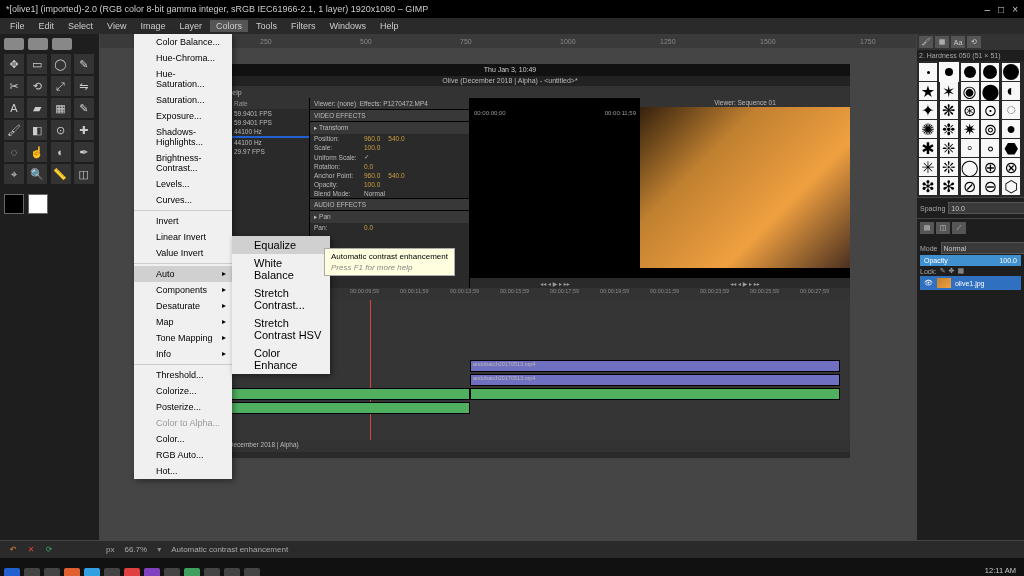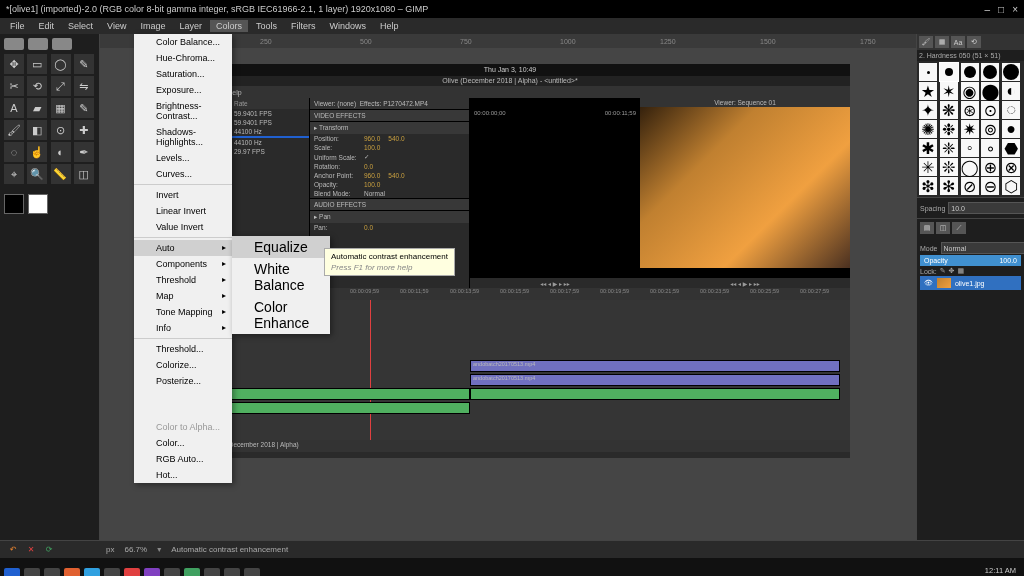--- a/index.html
+++ b/index.html
@@ -71,25 +71,25 @@
 .clip-v2 { background: #7070c0; top: 74px; }
 .clip-a1 { background: #50b060; top: 88px; }
 .clip-a2 { background: #50b060; top: 102px; }
 .playhead { position: absolute; top: 0; bottom: 0; width: 1px; background: #e04040; }
 .olive-status { height: 12px; background: #333; font-size: 6.5px; padding: 1px 4px; }
 
 
 .colors-menu { position: absolute; top: 34px; left: 134px; width: 98px; background: #f0f0f0; color: #000; font-size: 9px; box-shadow: 2px 2px 6px rgba(0,0,0,0.4); z-index: 100; }
 .menu-entry { padding: 3px 8px 3px 22px; position: relative; cursor: pointer; }
 .menu-entry:hover, .menu-entry.active { background: #d0d0d0; }
-.menu-entry.disabled { color: #999; margin-top: 30px; }
+.menu-entry.disabled { color: #999; }
 .menu-entry.arrow::after { content: "▸"; position: absolute; right: 6px; font-size: 8px; }
 .menu-sep { height: 1px; background: #ccc; margin: 2px 0; }
 
-.submenu { position: absolute; top: 236px; left: 232px; width: 98px; background: #f0f0f0; color: #000; font-size: 14px; box-shadow: 2px 2px 6px rgba(0,0,0,0.4); z-index: 101; }
+.submenu { position: absolute; top: 236px; left: 232px; width: 98px; background: #f0f0f0; color: #000; font-size: 11px; box-shadow: 2px 2px 6px rgba(0,0,0,0.4); z-index: 101; }
 
 .tooltip { position: absolute; top: 248px; left: 324px; background: #ffffe0; border: 1px solid #aaa; padding: 3px 6px; font-size: 8px; color: #000; z-index: 102; }
 .tooltip .sub { color: #888; font-style: italic; margin-top: 2px; }
 
 
 .right-panel { width: 108px; background: #1e1e1e; border-left: 1px solid #444; display: flex; flex-direction: column; }
 .rp-tabs { height: 16px; display: flex; gap: 2px; padding: 2px; background: #333; }
 .rp-tabs div { width: 14px; height: 12px; background: #555; font-size: 7px; display: flex; align-items: center; justify-content: center; color: #ccc; }
 .brush-select { padding: 2px; font-size: 7px; color: #aaa; }
 .brush-grid { display: grid; grid-template-columns: repeat(5, 1fr); gap: 1px; padding: 2px; background: #282828; }
@@ -400,50 +400,53 @@
         <div class="rp-layer-thumb"></div>
         <span>olive1.jpg</span>
       </div>
     </div>
   </div>
 </div>
 
 <div class="colors-menu">
   <div class="menu-entry">Color Balance...</div>
   <div class="menu-entry">Hue-Chroma...</div>
+  <div class="menu-entry">Hue-Saturation...</div>
   <div class="menu-entry">Saturation...</div>
   <div class="menu-entry">Exposure...</div>
+  <div class="menu-entry">Shadows-Highlights...</div>
   <div class="menu-entry">Brightness-Contrast...</div>
-  <div class="menu-entry">Shadows-Highlights...</div>
   <div class="menu-entry">Levels...</div>
   <div class="menu-entry">Curves...</div>
   <div class="menu-sep"></div>
   <div class="menu-entry">Invert</div>
   <div class="menu-entry">Linear Invert</div>
   <div class="menu-entry">Value Invert</div>
   <div class="menu-sep"></div>
   <div class="menu-entry arrow active">Auto</div>
   <div class="menu-entry arrow">Components</div>
-  <div class="menu-entry arrow">Threshold</div>
+  <div class="menu-entry arrow">Desaturate</div>
   <div class="menu-entry arrow">Map</div>
   <div class="menu-entry arrow">Tone Mapping</div>
   <div class="menu-entry arrow">Info</div>
   <div class="menu-sep"></div>
   <div class="menu-entry">Threshold...</div>
   <div class="menu-entry">Colorize...</div>
   <div class="menu-entry">Posterize...</div>
   <div class="menu-entry disabled">Color to Alpha...</div>
   <div class="menu-entry">Color...</div>
   <div class="menu-entry">RGB Auto...</div>
   <div class="menu-entry">Hot...</div>
 </div>
 
 <div class="submenu">
   <div class="menu-entry active">Equalize</div>
   <div class="menu-entry">White Balance</div>
+  <div class="menu-entry">Stretch Contrast...</div>
+  <div class="menu-entry">Stretch Contrast HSV</div>
   <div class="menu-entry">Color Enhance</div>
 </div>
 
 <div class="tooltip">
   <div>Automatic contrast enhancement</div>
   <div class="sub">Press F1 for more help</div>
 </div>
 
 <div class="statusbar">
   <div class="statusbar-tools">

